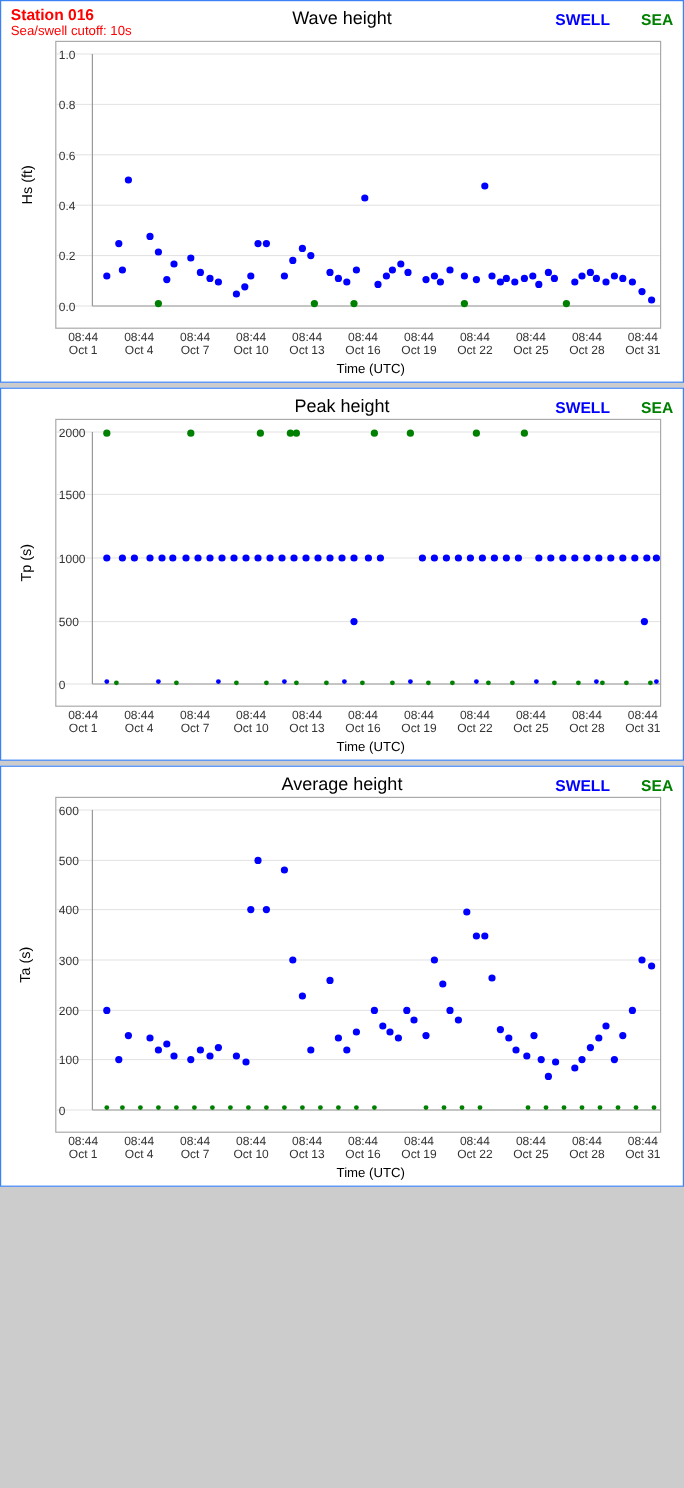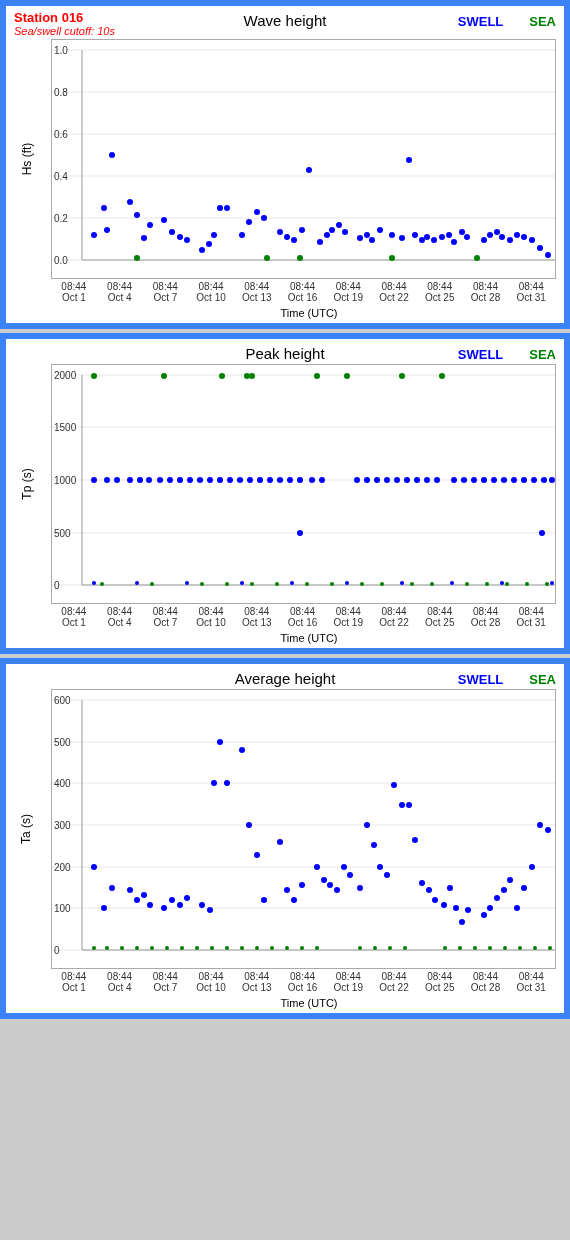--- a/index.html
+++ b/index.html
@@ -3,21 +3,21 @@
   <meta charset="utf-8">
   <style>
     * { margin: 0; padding: 0; box-sizing: border-box; }
     body {
       background: #ccc;
       font-family: Arial, sans-serif;
       width: 570px;
     }
     .chart-container {
       background: white;
-      border: 6px solid #3b82f6;
+      border: 1px solid #3b82f6;
       margin-bottom: 4px;
       position: relative;
     }
     .chart-header {
       display: flex;
       align-items: flex-start;
       padding: 4px 8px 2px 8px;
       position: relative;
     }
     .station-info {
@@ -26,21 +26,20 @@
       font-size: 12px;
     }
     .station-id {
       color: red;
       font-weight: bold;
       font-size: 13px;
     }
     .cutoff-info {
       color: red;
       font-size: 11px;
-      font-style: italic;
     }
     .chart-title {
       position: absolute;
       left: 50%;
       transform: translateX(-50%);
       font-size: 15px;
       font-weight: normal;
       color: #000000;
       top: 6px;
     }

